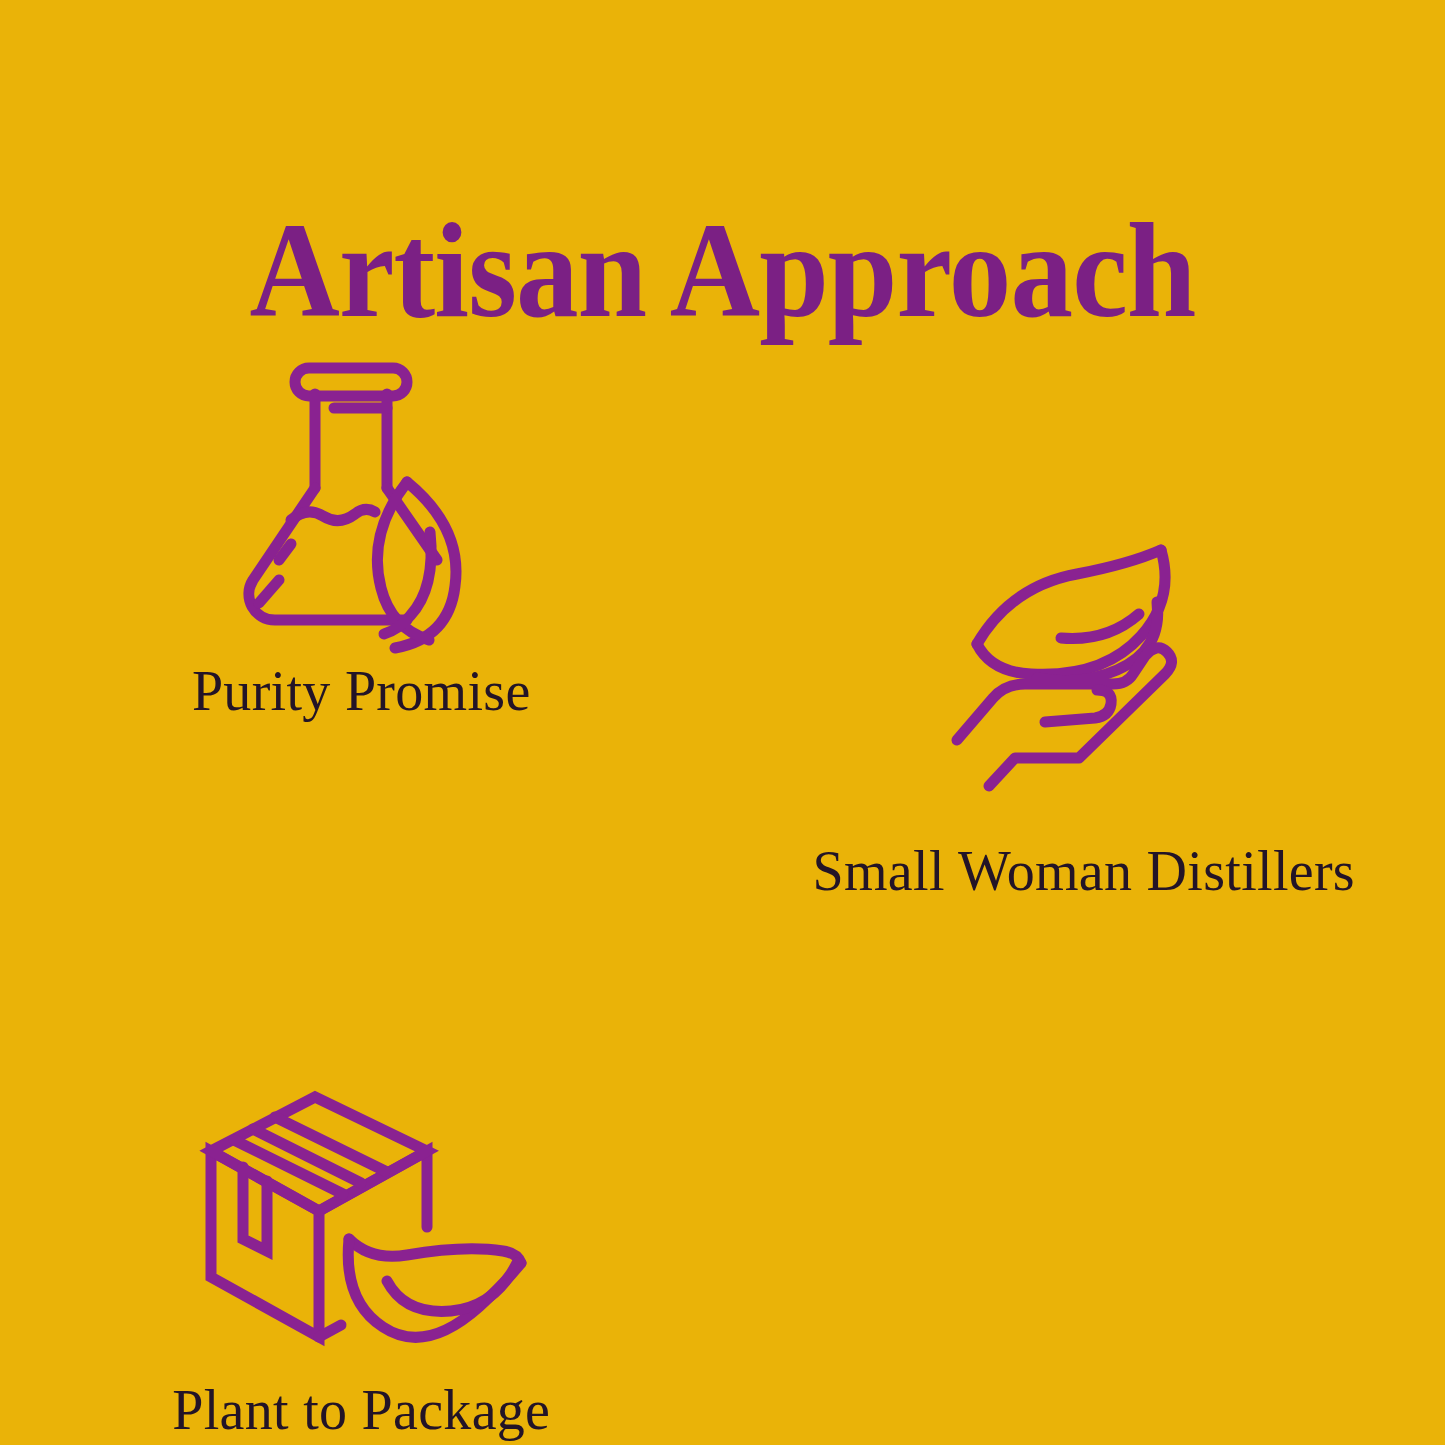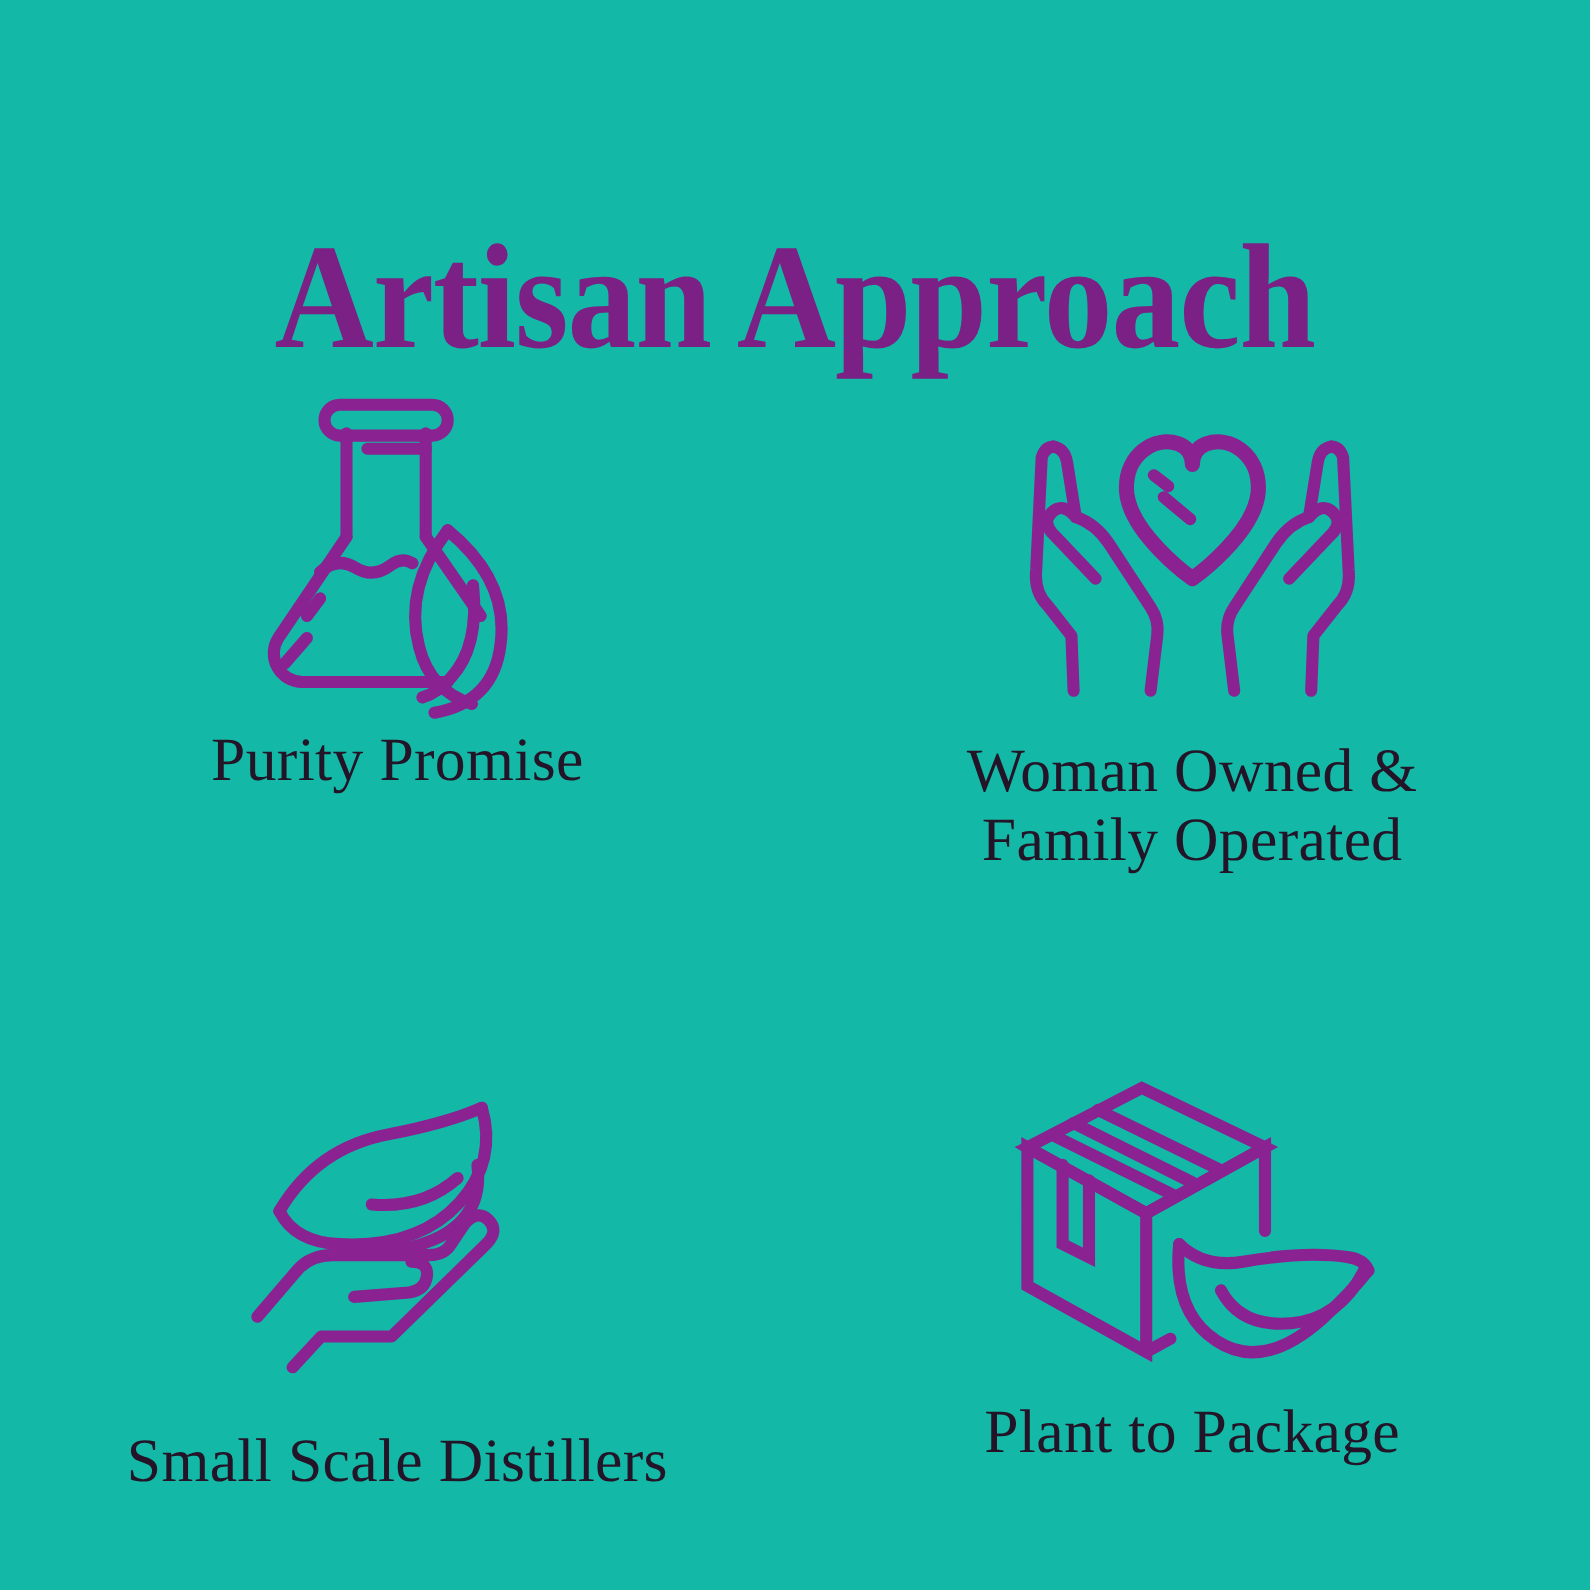--- a/index.html
+++ b/index.html
@@ -10,21 +10,21 @@
     width: 1445px;
     height: 1445px;
     background: #f7f6f5;
     font-family: "Liberation Serif", "DejaVu Serif", serif;
     overflow: hidden;
   }
   .page {
     position: relative;
     width: 1445px;
     height: 1445px;
-    background: #14b8a6;
+    background: #eab308;
     box-sizing: border-box;
   }
 
   
   .heading {
     position: absolute;
     top: 108px;
     left: 0;
     width: 1445px;
     text-align: center;
@@ -138,71 +138,39 @@
 
           <path class="stroke" d="M176 134 q56 46 48 104 q-6 52 -60 62"></path>
           <path class="stroke" d="M176 134 q-40 52 -26 106 q10 40 48 52"></path>
 
           <path class="stroke" d="M199 184 q6 56 -20 84 q-12 14 -26 18"></path>
         </svg>
       </div>
       <div class="caption cap-tl">Purity Promise</div>
     </div>
 
-    <div class="cell cell-tr">
-      <div class="icon-wrap">
-        <svg width="300" height="270" viewBox="0 0 300 270" aria-hidden="true">
-
-          <path class="stroke" d="M150 128
-                   C150 128 102 94 102 62
-                   C102 38 122 24 140 30
-                   C148 33 150 40 150 45
-                   C150 40 152 33 160 30
-                   C178 24 198 38 198 62
-                   C198 94 150 128 150 128 Z" transform="translate(0,-10) scale(1.25) translate(-30,8)"></path>
-
-          <path class="stroke" d="M115 66 L128 76"></path>
-          <path class="stroke" d="M124 86 L148 106"></path>
-
-          <path class="stroke" d="M24 40 q-8 0 -11 10 L8 152 q-2 20 10 32 L40 212 L42 262"></path>
-
-          <path class="stroke" d="M24 40 q10 2 12 14 L44 104"></path>
-
-          <path class="stroke" d="M44 104 q-12 -14 -22 -4 q-8 8 0 18 L62 160"></path>
-
-          <path class="stroke" d="M44 104 q18 6 30 24 L112 186 q8 12 6 26 L112 262"></path>
-
-          <path class="stroke" d="M276 40 q8 0 11 10 L292 152 q2 20 -10 32 L260 212 L258 262"></path>
-          <path class="stroke" d="M276 40 q-10 2 -12 14 L256 104"></path>
-          <path class="stroke" d="M256 104 q12 -14 22 -4 q8 8 0 18 L238 160"></path>
-          <path class="stroke" d="M256 104 q-18 6 -30 24 L188 186 q-8 12 -6 26 L188 262"></path>
-        </svg>
-      </div>
-      <div class="caption cap-tr">Woman Owned &amp;
-Family Operated</div>
-    </div>
 
     <div class="cell cell-bl">
       <div class="icon-wrap">
         <svg width="270" height="250" viewBox="0 0 270 250" aria-hidden="true">
 
           <path class="stroke" d="M212 14 q14 48 -20 86 q-38 42 -110 38 q-40 -2 -54 -30"></path>
 
           <path class="stroke" d="M28 108 q34 -58 100 -70 q52 -10 84 -24"></path>
 
           <path class="stroke" d="M208 66 q6 48 -40 68 q-36 16 -80 8"></path>
 
           <path class="stroke" d="M112 102 q46 4 78 -24"></path>
 
           <path class="stroke" d="M8 204 L44 162 q12 -14 32 -14 L164 148 q14 0 20 -10 L196 120 q12 -14 22 -4 q10 10 -2 22 L130 222 L66 222 L40 250"></path>
 
           <path class="stroke" d="M96 186 L146 182 q14 -2 16 -14 q2 -14 -14 -14"></path>
         </svg>
       </div>
-      <div class="caption cap-bl">Small Scale Distillers</div>
+      <div class="caption cap-bl">Small Woman Distillers</div>
     </div>
 
     <div class="cell cell-br">
       <div class="icon-wrap">
         <svg width="320" height="250" viewBox="0 0 320 250" aria-hidden="true">
 
           <path class="stroke-sq" d="M10 60 L10 186 L118 246 L118 120 Z"></path>
 
           <path class="stroke-sq" d="M118 120 L226 60 L226 136"></path>
           <path class="stroke-sq" d="M118 246 L140 234"></path>

